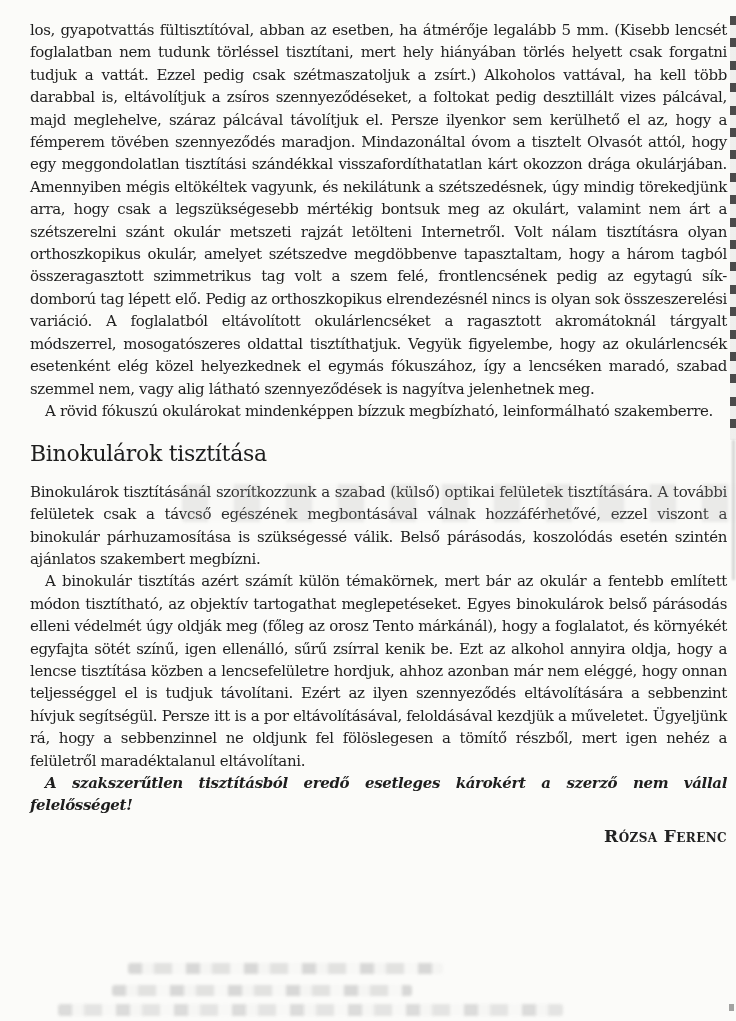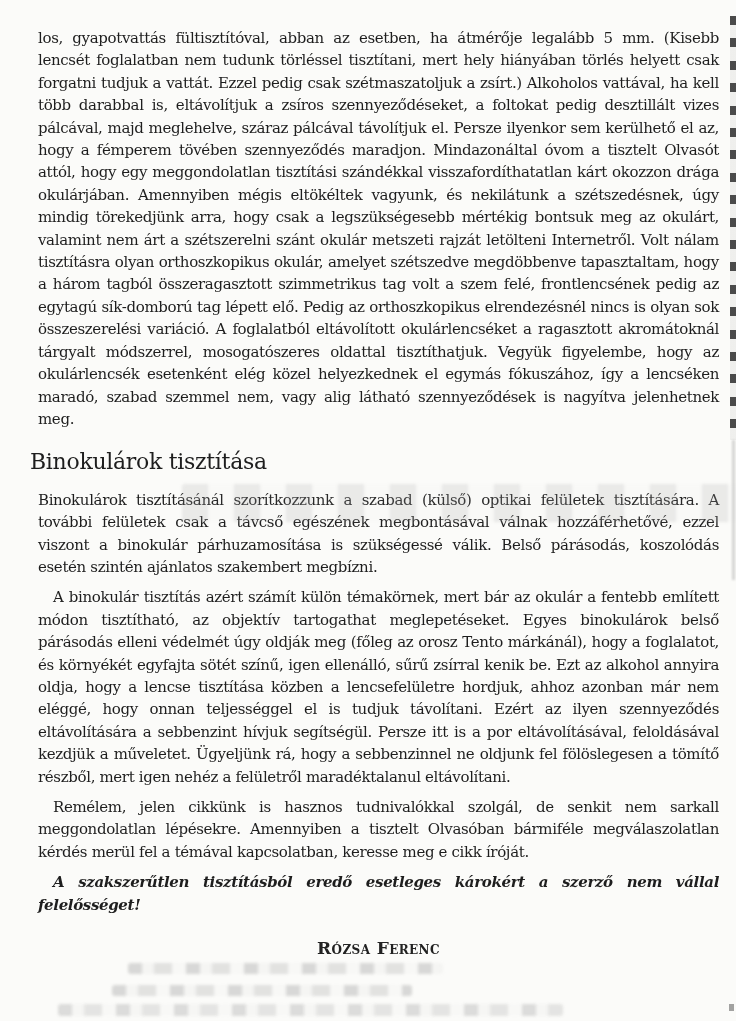--- a/index.html
+++ b/index.html
@@ -18,33 +18,33 @@
     padding: 19px 9px 0 30px;
     color: #1e1e1e;
     font-size: 15px;
     line-height: 22.4px;
     letter-spacing: -0.35px;
     text-align: justify;
     hyphens: auto;
     -webkit-hyphens: auto;
     text-rendering: optimizeLegibility;
   }
-  .page p { margin: 8px; }
+  .page p { margin: 0; }
   .page p.ind { text-indent: 15px; }
   .page p.bold { font-weight: bold; font-style: italic; }
   h2.section-heading {
     font-size: 22px;
     font-weight: normal;
     letter-spacing: -0.3px;
     margin: 21px 0 15px 0;
     text-align: left;
   }
   .author {
-    margin-top: 21px;
-    text-align: center;
+    margin-top: 8px;
+    text-align: right;
     font-variant: small-caps;
     font-weight: bold;
     font-size: 17px;
     letter-spacing: 0.4px;
     color: #222;
   }
   
   .ghost {
     position: absolute;
     filter: blur(1.6px);
@@ -90,26 +90,26 @@
     background: rgba(90,90,90,0.55);
     filter: blur(0.5px);
     pointer-events: none;
   }
 </style>
 </head>
 <body>
 
 <div class="page">
   <p>los, gyapotvattás fültisztítóval, abban az esetben, ha átmérője legalább 5 mm. (Kisebb lencsét foglalatban nem tudunk törléssel tisztítani, mert hely hiányában törlés helyett csak forgatni tudjuk a vattát. Ezzel pedig csak szétmaszatoljuk a zsírt.) Alkoholos vattával, ha kell több darabbal is, eltávolítjuk a zsíros szennyeződéseket, a foltokat pedig desztillált vizes pálcával, majd meglehelve, száraz pálcával távolítjuk el. Persze ilyenkor sem kerülhető el az, hogy a fémperem tövében szennyeződés maradjon. Mindazonáltal óvom a tisztelt Olvasót attól, hogy egy meggondolatlan tisztítási szándékkal visszafordíthatatlan kárt okozzon drága okulárjában. Amennyiben mégis eltökéltek vagyunk, és nekilátunk a szétszedésnek, úgy mindig törekedjünk arra, hogy csak a legszükségesebb mértékig bontsuk meg az okulárt, valamint nem árt a szétszerelni szánt okulár metszeti rajzát letölteni Internetről. Volt nálam tisztításra olyan orthoszkopikus okulár, amelyet szétszedve megdöbbenve tapasztaltam, hogy a három tagból összeragasztott szimmetrikus tag volt a szem felé, frontlencsének pedig az egytagú sík-domború tag lépett elő. Pedig az orthoszkopikus elrendezésnél nincs is olyan sok összeszerelési variáció. A foglalatból eltávolított okulárlencséket a ragasztott akromátoknál tárgyalt módszerrel, mosogatószeres oldattal tisztíthatjuk. Vegyük figyelembe, hogy az okulárlencsék esetenként elég közel helyezkednek el egymás fókuszához, így a lencséken maradó, szabad szemmel nem, vagy alig látható szennyeződések is nagyítva jelenhetnek meg.</p>
+  <p class="ind">A rövid fókuszú okulárokat mindenképpen bízzuk megbízható, leinformálható szakemberre.</p>
 
   <h2 class="section-heading">Binokulárok tisztítása</h2>
 
   <p>Binokulárok tisztításánál szorítkozzunk a szabad (külső) optikai felületek tisztítására. A további felületek csak a távcső egészének megbontásával válnak hozzáférhetővé, ezzel viszont a binokulár párhuzamosítása is szükségessé válik. Belső párásodás, koszolódás esetén szintén ajánlatos szakembert megbízni.</p>
   <p class="ind">A binokulár tisztítás azért számít külön témakörnek, mert bár az okulár a fentebb említett módon tisztítható, az objektív tartogathat meglepetéseket. Egyes binokulárok belső párásodás elleni védelmét úgy oldják meg (főleg az orosz Tento márkánál), hogy a foglalatot, és környékét egyfajta sötét színű, igen ellenálló, sűrű zsírral kenik be. Ezt az alkohol annyira oldja, hogy a lencse tisztítása közben a lencsefelületre hordjuk, ahhoz azonban már nem eléggé, hogy onnan teljességgel el is tudjuk távolítani. Ezért az ilyen szennyeződés eltávolítására a sebbenzint hívjuk segítségül. Persze itt is a por eltávolításával, feloldásával kezdjük a műveletet. Ügyeljünk rá, hogy a sebbenzinnel ne oldjunk fel fölöslegesen a tömítő részből, mert igen nehéz a felületről maradéktalanul eltávolítani.</p>
-  <p class="ind">Remélem, jelen cikkünk is hasznos tudnivalókkal szolgál, de senkit nem sarkall meggondolatlan lépésekre. Amennyiben a tisztelt Olvasóban bármiféle megválaszolatlan kérdés merül fel a témával kapcsolatban, keresse meg e cikk íróját.</p>
   <p class="ind bold">A szakszerűtlen tisztításból eredő esetleges károkért a szerző nem vállal felelősséget!</p>
 
   <div class="author">Rózsa Ferenc</div>
 </div>
 
 <div class="ghost ghost-heading"></div>
 <div class="ghost ghost-streak ghost-a"></div>
 <div class="ghost ghost-streak ghost-b"></div>
 <div class="ghost ghost-streak ghost-c"></div>
 <div class="edge-dashes"></div>

